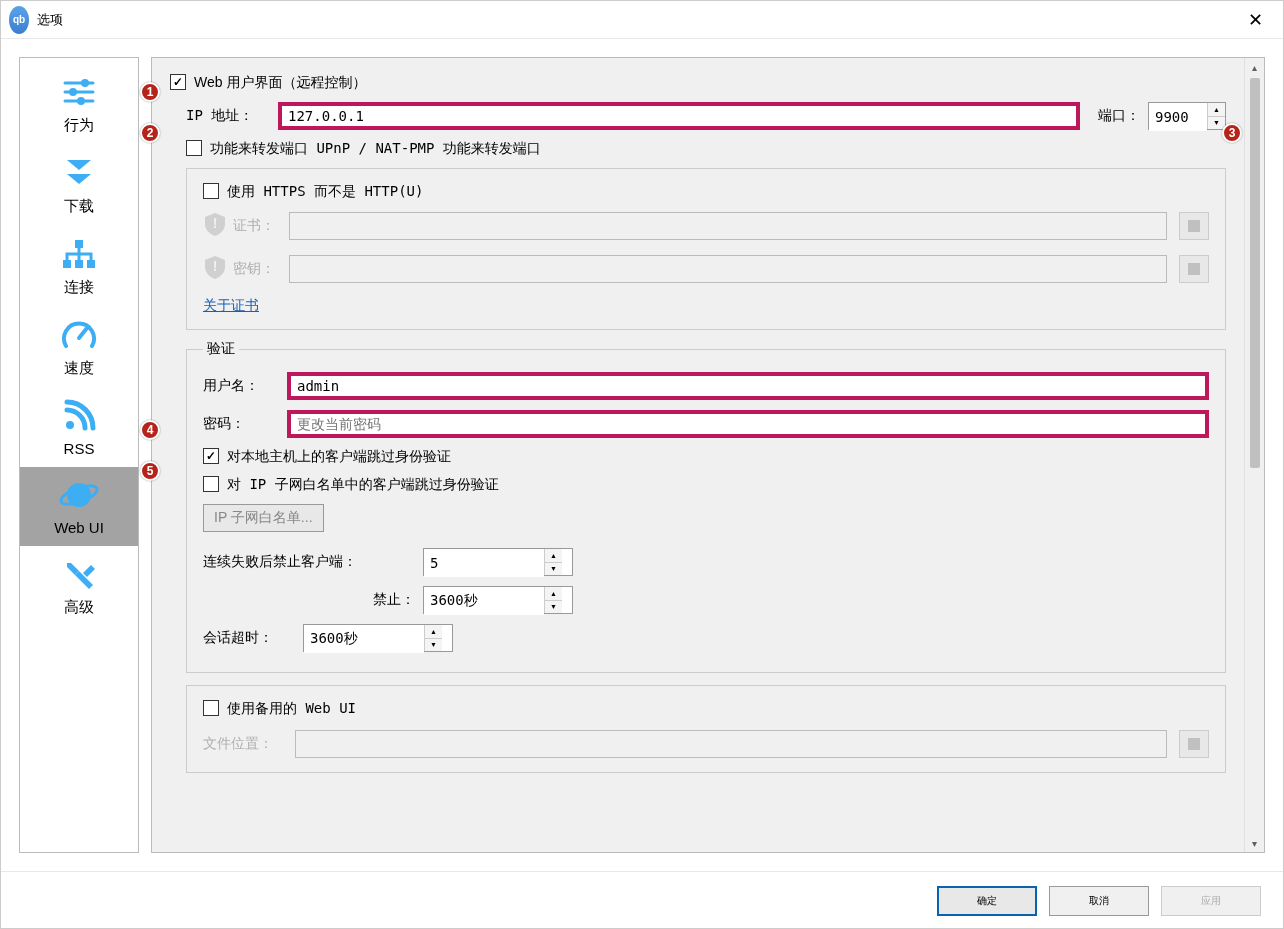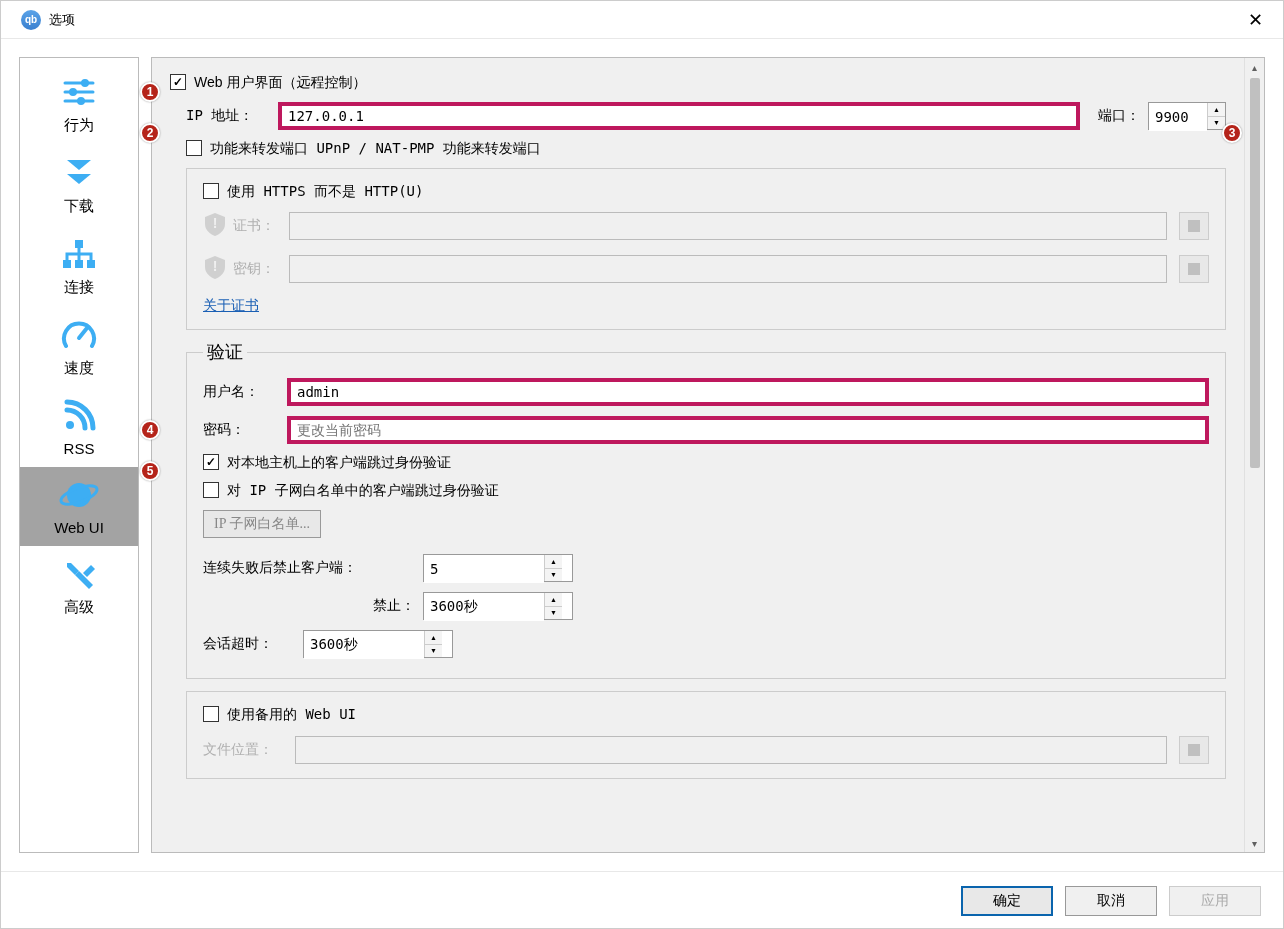--- a/index.html
+++ b/index.html
@@ -1,19 +1,19 @@
 <!DOCTYPE html>
 <html><head>
 <meta charset="utf-8">
 <style>
 * { box-sizing: border-box; margin: 0; padding: 0; }
 body { font-family: "Microsoft YaHei", "SimSun", sans-serif; font-size: 14px; background: #fff; width: 1284px; height: 929px; overflow: hidden; position: relative; }
 .window { border: 1px solid #ccc; width: 1284px; height: 929px; display: flex; flex-direction: column; background: #fff; }
 .titlebar { height: 38px; display: flex; align-items: center; padding: 0 8px; border-bottom: 1px solid #e8e8e8; }
-.titlebar .app-icon { width: 20px; height: 20px; border-radius: 50%; background: linear-gradient(#5aa3e8,#3a7fcf); color: #fff; font-size: 10px; font-weight: bold; display: flex; align-items: center; justify-content: center; margin-right: 8px; margin-left: 12px; }
+.titlebar .app-icon { width: 20px; height: 28px; border-radius: 50%; background: linear-gradient(#5aa3e8,#3a7fcf); color: #fff; font-size: 10px; font-weight: bold; display: flex; align-items: center; justify-content: center; margin-right: 8px; }
 .titlebar .title { flex: 1; font-size: 13px; }
 .titlebar .close { font-size: 18px; font-weight: 300; padding: 0 12px; cursor: pointer; }
 .body { flex: 1; display: flex; padding: 18px; gap: 12px; background: #fff; overflow: hidden; }
 .sidebar { width: 120px; border: 1px solid #bbb; background: #fff; display: flex; flex-direction: column; align-items: stretch; padding-top: 6px; }
 .sidebar-item { display: flex; flex-direction: column; align-items: center; padding: 8px 4px 10px; cursor: pointer; font-size: 15px; }
 .sidebar-item.selected { background: #a3a3a3; }
 .sidebar-item .icon { color: #3daef3; margin-bottom: 4px; height: 40px; display: flex; align-items: center; justify-content: center; }
 .content-wrap { flex: 1; display: flex; border: 1px solid #bbb; background: #f0f0f0; position: relative; overflow: hidden; }
 .content { flex: 1; padding: 16px 18px; overflow-y: auto; }
 .scrollbar-track { width: 20px; background: #f0f0f0; border-left: 1px solid #e0e0e0; display: flex; flex-direction: column; align-items: center; }
@@ -21,35 +21,35 @@
 .sb-thumb { width: 10px; background: #c0c0c0; border-radius: 2px; flex: 0 0 390px; margin-top: 2px; }
 .sb-spacer { flex: 1; }
 .row2 { display: flex; align-items: center; margin-bottom: 10px; }
 .lbl-disabled { color: #b0b0b0; }
 input[type=text], input[type=password] { height: 28px; padding: 2px 6px; border: 4px solid #be185d; background: #fff; font-family: "Consolas","SimSun",monospace; font-size: 14px; }
 input[type=text]:disabled { background: #f0f0f0; border-color: #bbb; color: #888; }
 .cb { width: 16px; height: 16px; border: 1px solid #333; background: #fff; display: inline-flex; align-items: center; justify-content: center; margin-right: 8px; font-size: 12px; line-height: 1; cursor: pointer; flex-shrink: 0; }
 .cb.checked::after { content: "✓"; color: #000; font-weight: bold; }
 .cbline { display: flex; align-items: flex-start; margin-bottom: 10px; }
 fieldset { border: 1px solid #ccc; padding: 14px 16px 10px; margin-top: 6px; }
-legend { padding: 0 4px; font-size: 18px; }
+legend { padding: 0 4px; font-size: 14px; }
 .link { color: #1a5fb4; text-decoration: underline; cursor: pointer; }
 .spin { display: inline-flex; border: 1px solid #999; height: 28px; background: #fff; align-items: stretch; }
 .spin input { border: none; padding: 0 6px; width: 58px; font-family: "Consolas",monospace; }
 .spin .spinbtns { display: flex; flex-direction: column; width: 18px; border-left: 1px solid #ccc; }
 .spin .spinbtns div { flex: 1; font-size: 7px; display: flex; align-items: center; justify-content: center; background: #f4f4f4; cursor: pointer; }
 .spin .spinbtns div:first-child { border-bottom: 1px solid #ccc; }
 .btn { height: 28px; padding: 0 10px; border: 1px solid #999; background: #e8e8e8; color: #888; display: inline-flex; align-items: center; font-size: 14px; }
 .group-https { border: 1px solid #ccc; padding: 14px 16px; margin: 8px 0 10px; background: #f0f0f0; }
 .disabled-field { display: flex; align-items: center; margin-bottom: 14px; gap: 6px; }
 .disabled-field .shield { color: #ccc; }
 .disabled-field input { flex: 1; background: #f0f0f0; border: 1px solid #ccc; }
 .browse-btn { width: 30px; height: 28px; border: 1px solid #ccc; background: #e8e8e8; display: flex; align-items: center; justify-content: center; color: #bbb; margin-left: 6px; }
 .footer-buttons { display: flex; justify-content: flex-end; gap: 12px; padding: 14px 22px 12px; border-top: 1px solid #e8e8e8; }
-.footer-buttons button { width: 92px; height: 30px; border: 1px solid #999; background: #f0f0f0; cursor: pointer; font-family: inherit; font-size: 14px; }
+.footer-buttons button { width: 100px; height: 30px; border: 1px solid #999; background: #f0f0f0; cursor: pointer; font-family: inherit; font-size: 10px; }
 .footer-buttons button.primary { border: 2px solid #0a64ad; background: #e8e8e8; }
 .footer-buttons button:disabled { color: #aaa; border-color: #ccc; cursor: default; }
 .marker { position: absolute; width: 20px; height: 20px; background: #b5241a; border-radius: 50%; border: 2px solid #fff; color: #fff; font-size: 12px; font-weight: bold; display: flex; align-items: center; justify-content: center; z-index: 100; box-shadow: 0 0 2px rgba(0,0,0,.4); }
 </style>
 </head>
 <body>
 
 <div class="window">
   <div class="titlebar">
     <span class="app-icon">qb</span>
@@ -210,21 +210,21 @@
             </div>
             <div class="cbline">
               <span class="cb checked"></span>
               <span>对本地主机上的客户端跳过身份验证</span>
             </div>
             <div class="cbline">
               <span class="cb"></span>
               <span style="font-family:Consolas,'SimSun',monospace">对 IP 子网白名单中的客户端跳过身份验证</span>
             </div>
             <div style="margin-bottom:16px">
-              <span class="btn" style="font-family:Liberation Serif, serif">IP 子网白名单...</span>
+              <span class="btn" style="font-family:Liberation Sans, sans-serif">IP 子网白名单...</span>
             </div>
             <div class="row2">
               <label style="min-width:220px">连续失败后禁止客户端：</label>
               <span class="spin" style="width:150px">
                 <input type="text" style="width: 120px;" value="5">
                 <span class="spinbtns">
                     <div>▲</div>
                     <div>▼</div>
                   </span>
               </span>

